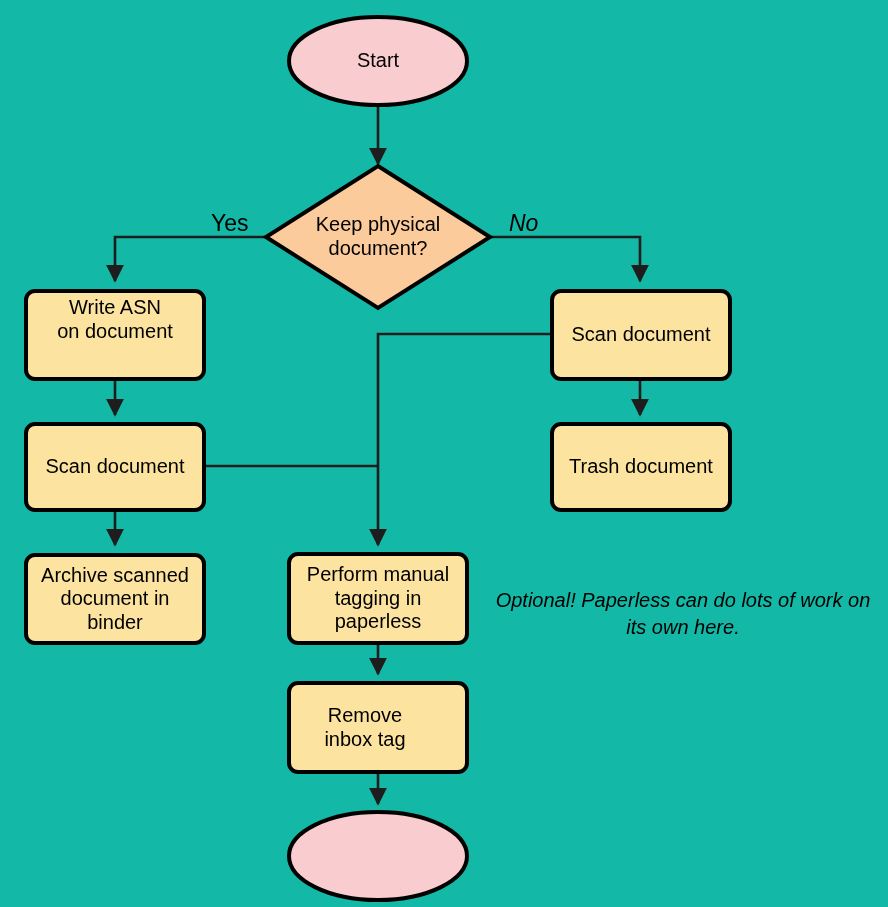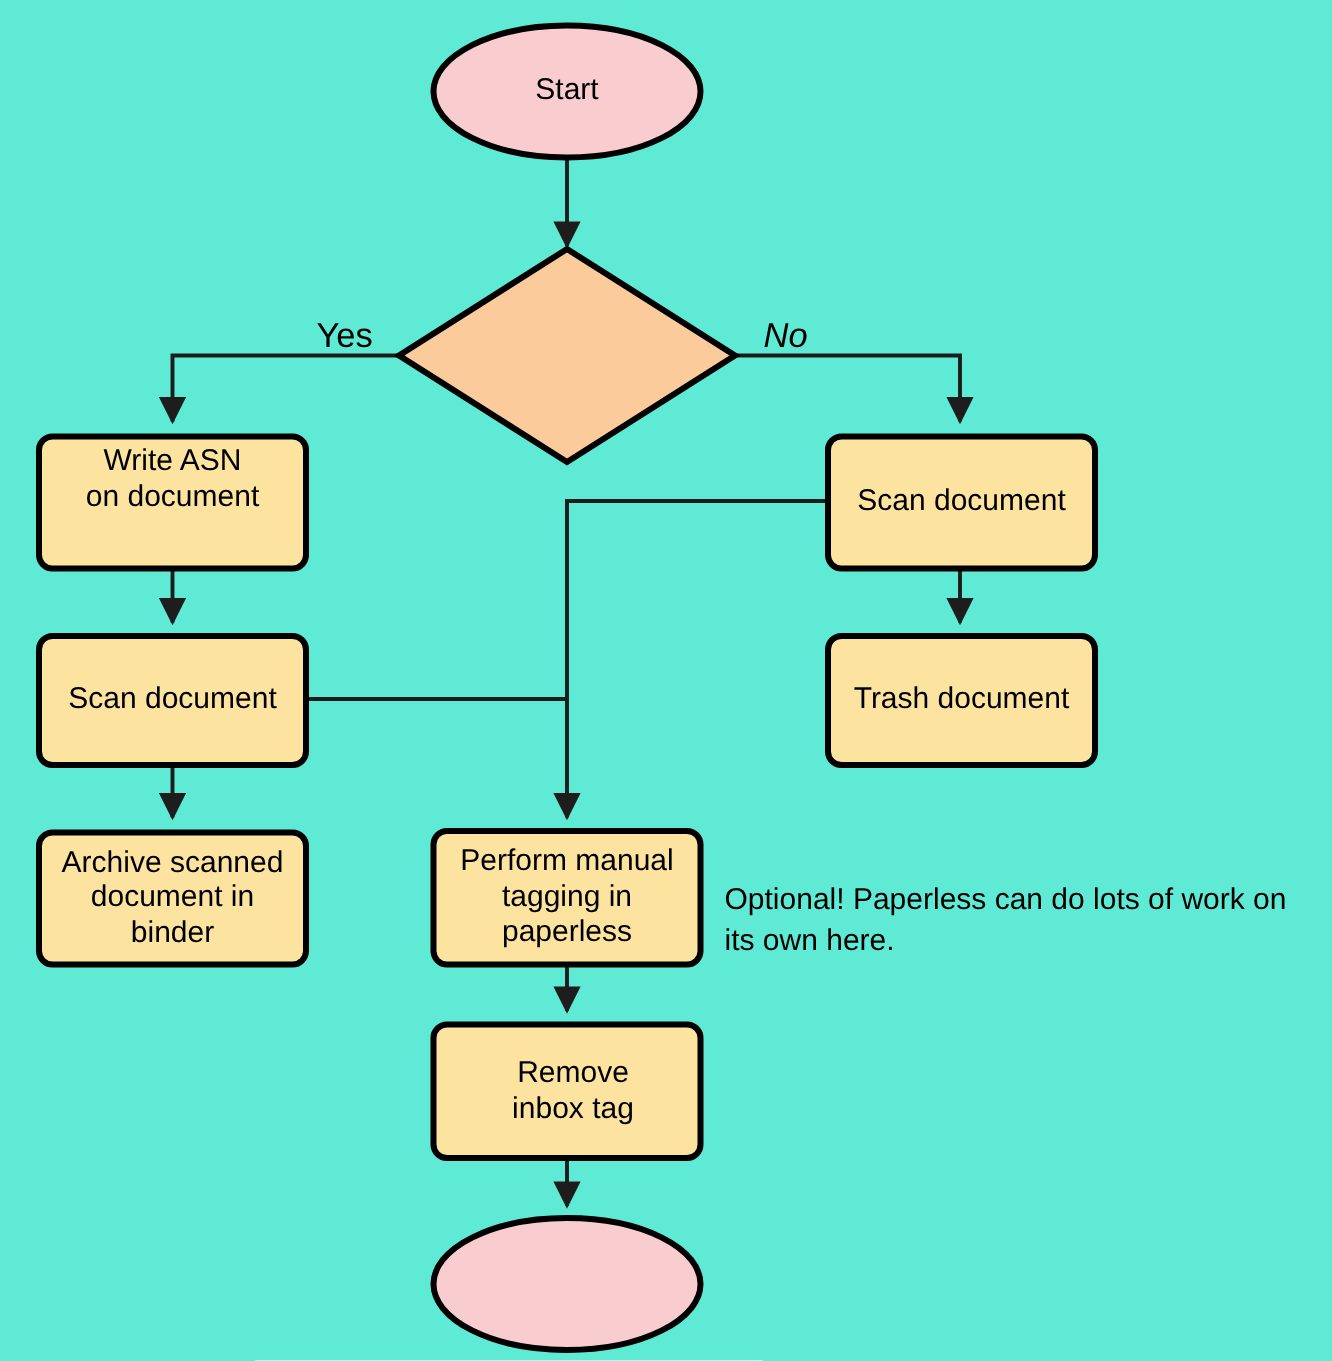--- a/index.html
+++ b/index.html
@@ -8,21 +8,21 @@
     padding: 0;
     background: #ffffff;
   }
   body {
     font-family: "Liberation Sans", sans-serif;
   }
   #flowchart-canvas {
     position: relative;
     width: 888px;
     height: 907px;
-    background: #5eead4;
+    background: #14b8a6;
     overflow: hidden;
   }
   #flow-svg {
     position: absolute;
     left: 0;
     top: 0;
     width: 888px;
     height: 907px;
   }
   .node-label {
@@ -41,22 +41,24 @@
     position: absolute;
     color: #000000;
     font-size: 23px;
     line-height: 1;
     white-space: nowrap;
   }
   .note-text {
     position: absolute;
     color: #000000;
     font-size: 20px;
+    font-style: italic;
     line-height: 1.35;
     white-space: pre-line;
+    text-align: center;
   }
 </style>
 </head>
 <body>
 
 <div id="flowchart-canvas">
 
   <svg id="flow-svg" viewBox="0 0 888 907">
     <defs>
       <marker id="arrowhead" viewBox="0 0 10 10" refX="9" refY="5" markerWidth="7" markerHeight="7" orient="auto-start-reverse">
@@ -106,39 +108,41 @@
 
     <rect x="289" y="554" width="178" height="89" rx="9" ry="9" fill="#FCE3A0" stroke="#000000" stroke-width="4"></rect>
 
     <rect x="289" y="683" width="178" height="89" rx="9" ry="9" fill="#FCE3A0" stroke="#000000" stroke-width="4"></rect>
 
     <ellipse cx="378" cy="856" rx="89" ry="44" fill="#F9CDD0" stroke="#000000" stroke-width="4"></ellipse>
   </svg>
 
   <div class="node-label" style="left:289px; top:17px; width:178px; height:88px;">Start</div>
 
+  <div class="node-label" style="left:289px; top:193px; width:178px; height:88px;">Keep physical
+document?</div>
 
   <div class="node-label" style="left:26px; top:276px; width:178px; height:88px;">Write ASN
 on document</div>
 
   <div class="node-label" style="left:26px; top:424px; width:178px; height:86px;">Scan document</div>
 
   <div class="node-label" style="left:26px; top:555px; width:178px; height:88px;">Archive scanned
 document in
 binder</div>
 
   <div class="node-label" style="left:552px; top:291px; width:178px; height:88px;">Scan document</div>
 
   <div class="node-label" style="left:552px; top:424px; width:178px; height:86px;">Trash document</div>
 
   <div class="node-label" style="left:289px; top:554px; width:178px; height:89px;">Perform manual
 tagging in
 paperless</div>
 
-  <div class="node-label" style="left:293px; top:683px; width:178px; height:89px;">Remove
+  <div class="node-label" style="left:276px; top:683px; width:178px; height:89px;">Remove
 inbox tag</div>
 
 
   <div class="edge-label" style="left:211px; top:212px;">Yes</div>
 
   <div class="edge-label" style="left:509px; top:212px;font-style:italic;">No</div>
 
   <div class="note-text" style="left:483px; top:587px; width:400px;">Optional! Paperless can do lots of work on
 its own here.</div>
 

